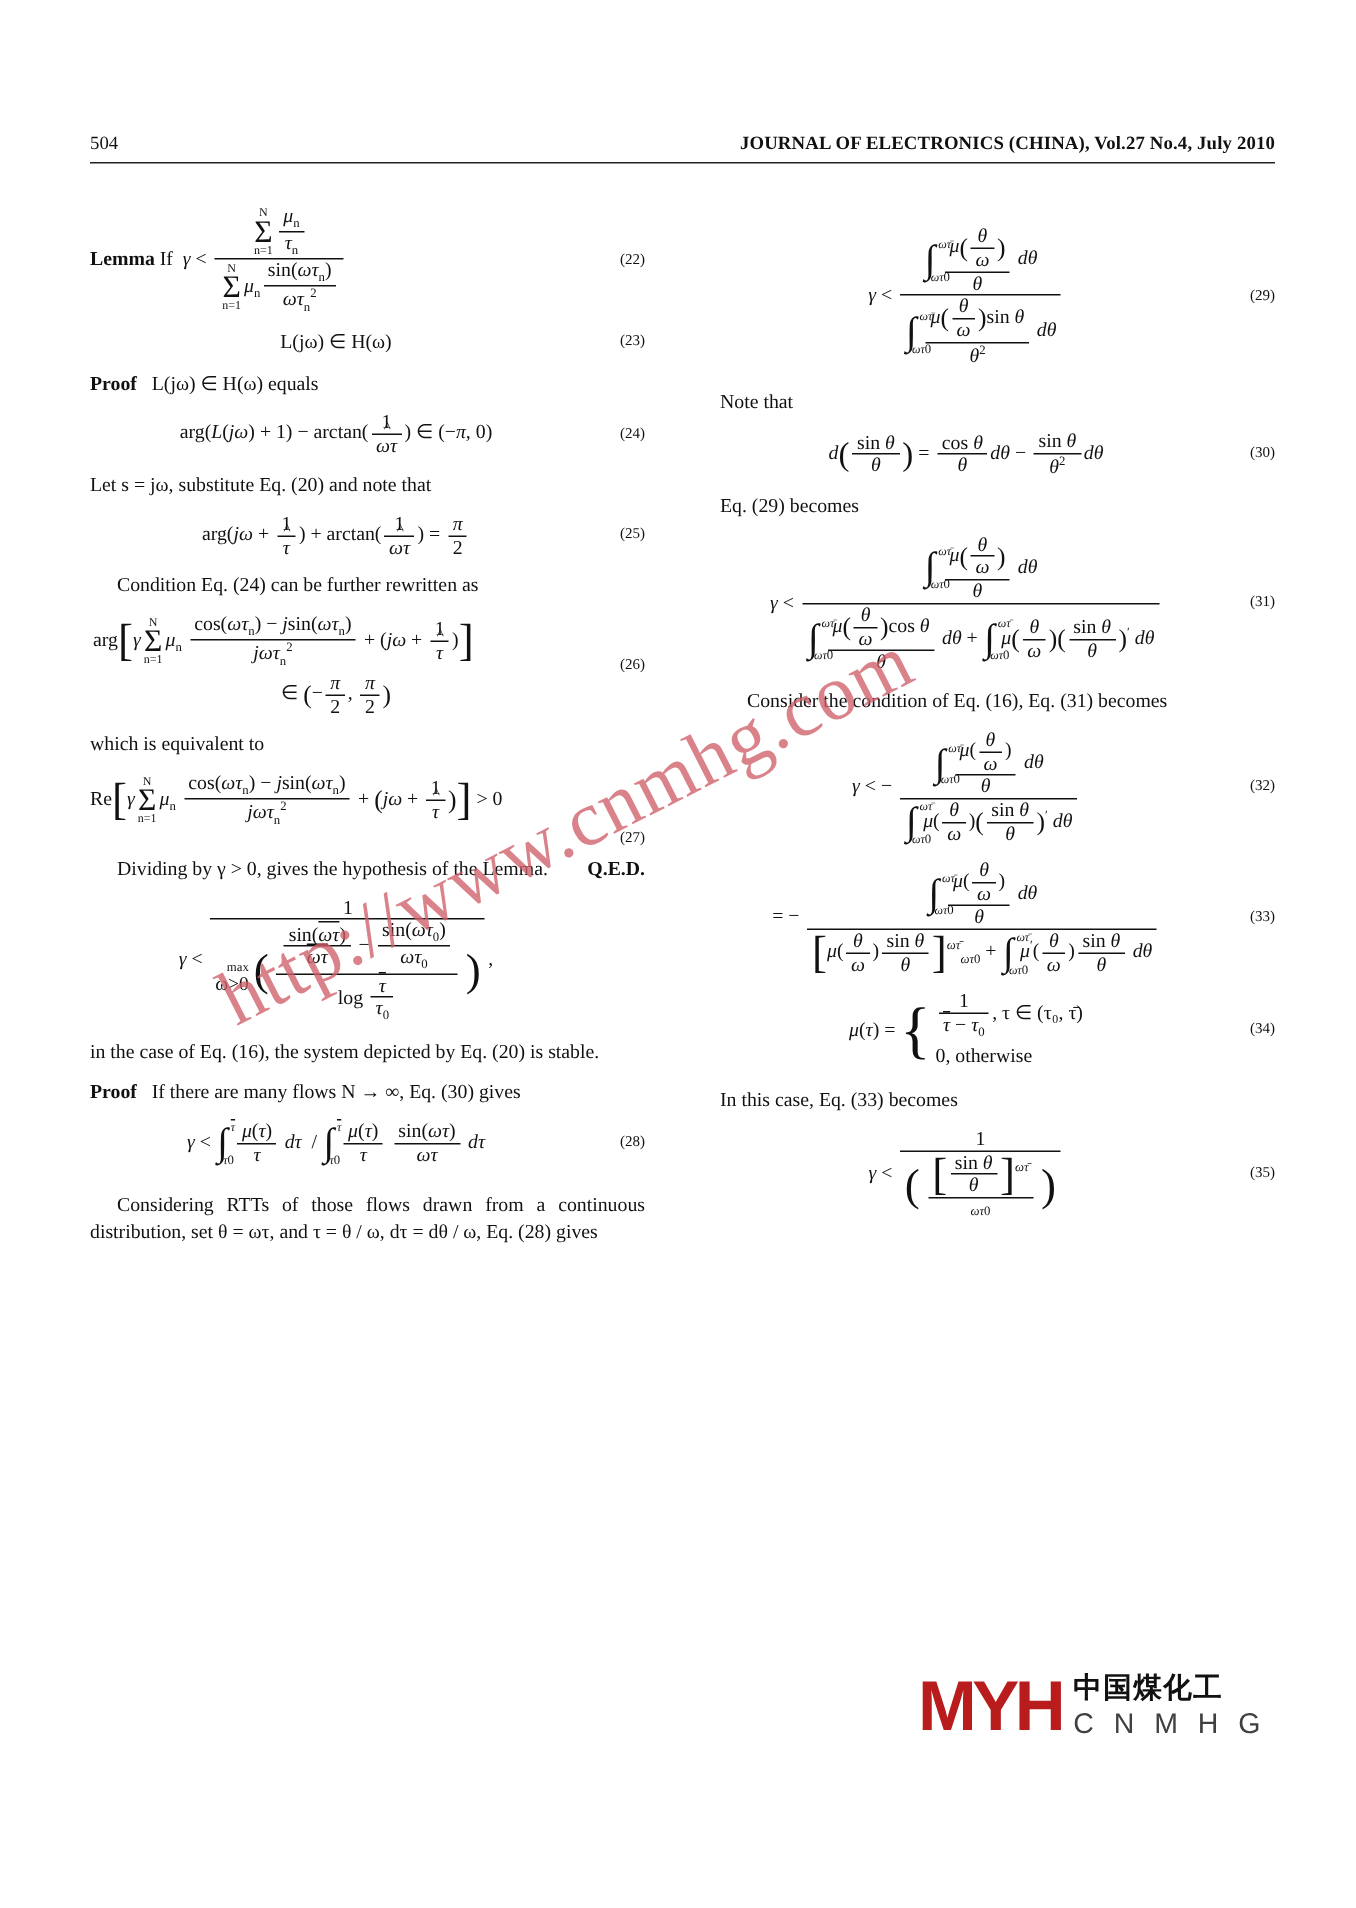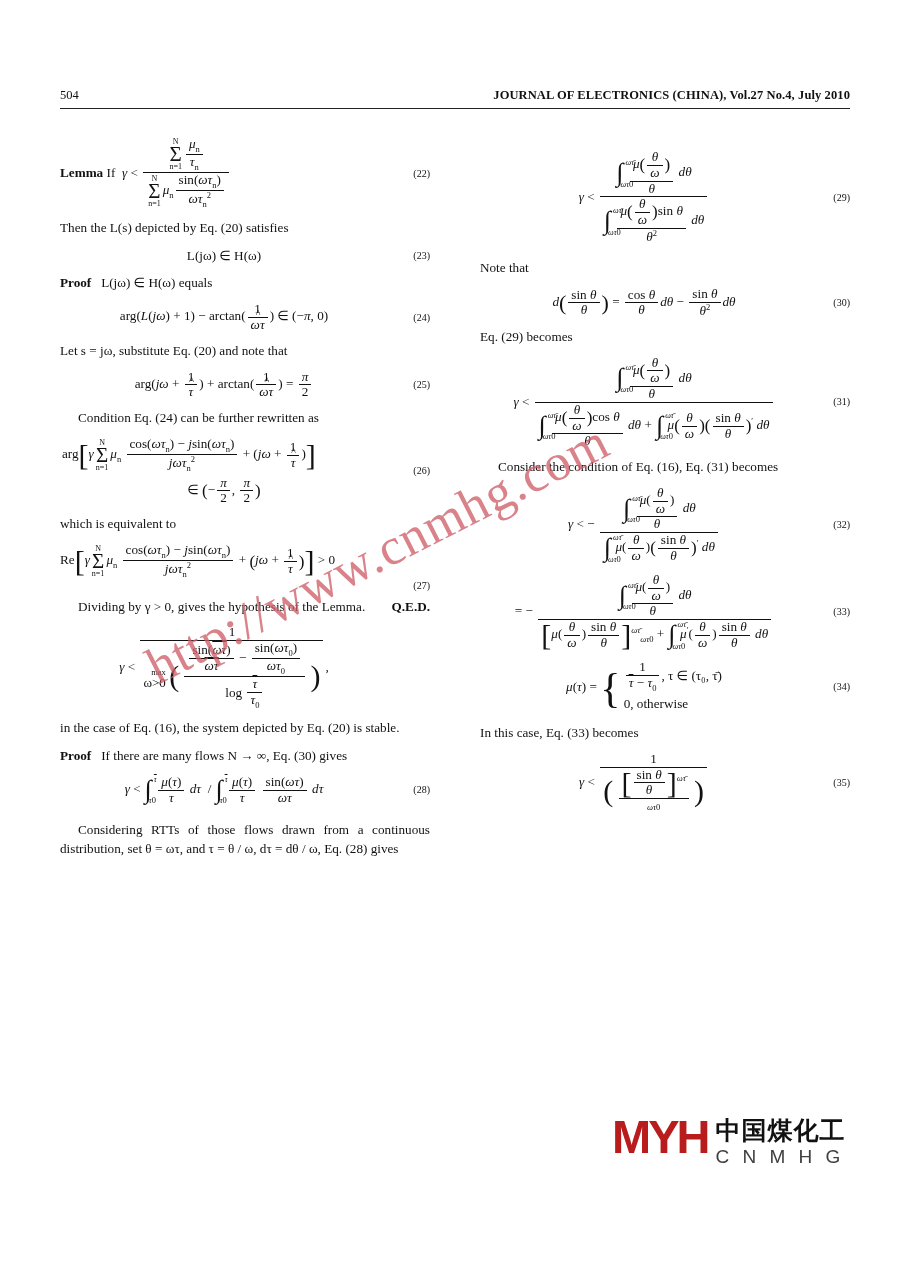--- a/index.html
+++ b/index.html
@@ -179,21 +179,21 @@
   .logo .mark {
     color: #b91c1c;
     font-weight: bold;
     font-size: 47px;
     line-height: 0.92;
     letter-spacing: -3px;
     font-family: "Liberation Sans", sans-serif;
   }
   .logo .txt { margin-left: 8px; }
   .logo .cn {
-    font-size: 25px;
+    font-size: 19px;
     font-weight: bold;
     color: #111;
     letter-spacing: 1px;
     font-family: "Liberation Sans", sans-serif;
     line-height: 1.2;
   }
   .logo .en {
     font-size: 19px;
     color: #404040;
     letter-spacing: 4px;
@@ -221,21 +221,20 @@
         <span>If</span>
         <span class="mi">&nbsp;γ</span> &lt;
         <span class="frac">
           <span class="n"><span class="sumop"><span class="lim">N</span><span class="big">Σ</span><span class="lim">n=1</span></span><span class="frac"><span class="n"><span class="mi">μ</span><span class="sub">n</span></span><span class="d"><span class="mi">τ</span><span class="sub">n</span></span></span></span>
           <span class="d"><span class="sumop"><span class="lim">N</span><span class="big">Σ</span><span class="lim">n=1</span></span><span class="mi">μ</span><span class="sub">n</span><span class="frac"><span class="n">sin(<span class="mi">ωτ</span><span class="sub">n</span>)</span><span class="d"><span class="mi">ωτ</span><span class="sub">n</span><span class="sup">2</span></span></span></span>
         </span>
       </span>
       <span class="num">(22)</span>
     </div>
 
-    <p class="para">Then the L(s) depicted by Eq. (20) satisfies</p>
 
     <div class="eq">
       <span class="body">L(jω) ∈ H(ω)</span>
       <span class="num">(23)</span>
     </div>
 
     <p class="para">
       <span class="bold">Proof</span>
       &nbsp;&nbsp;<span>L(jω) ∈ H(ω)  equals</span>
     </p>

